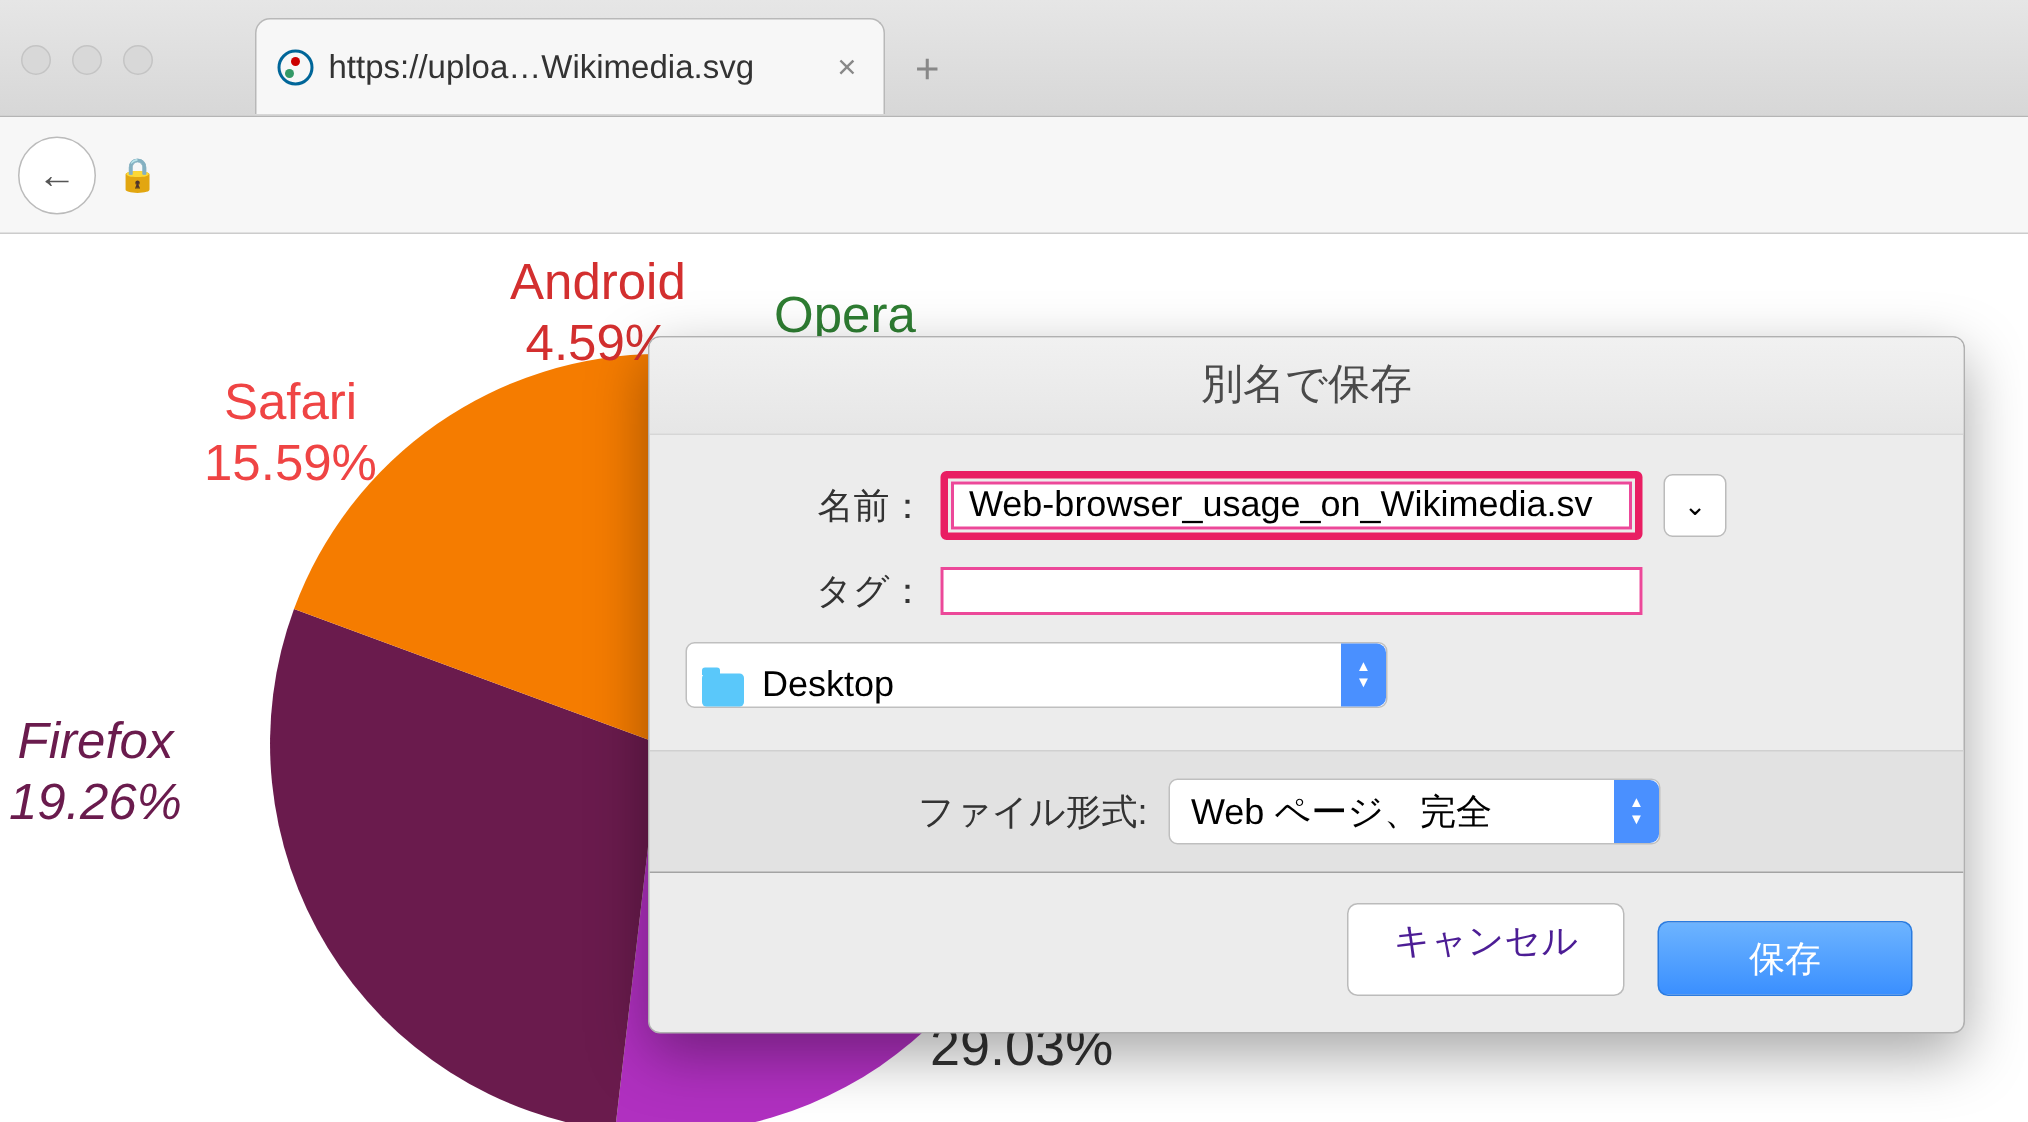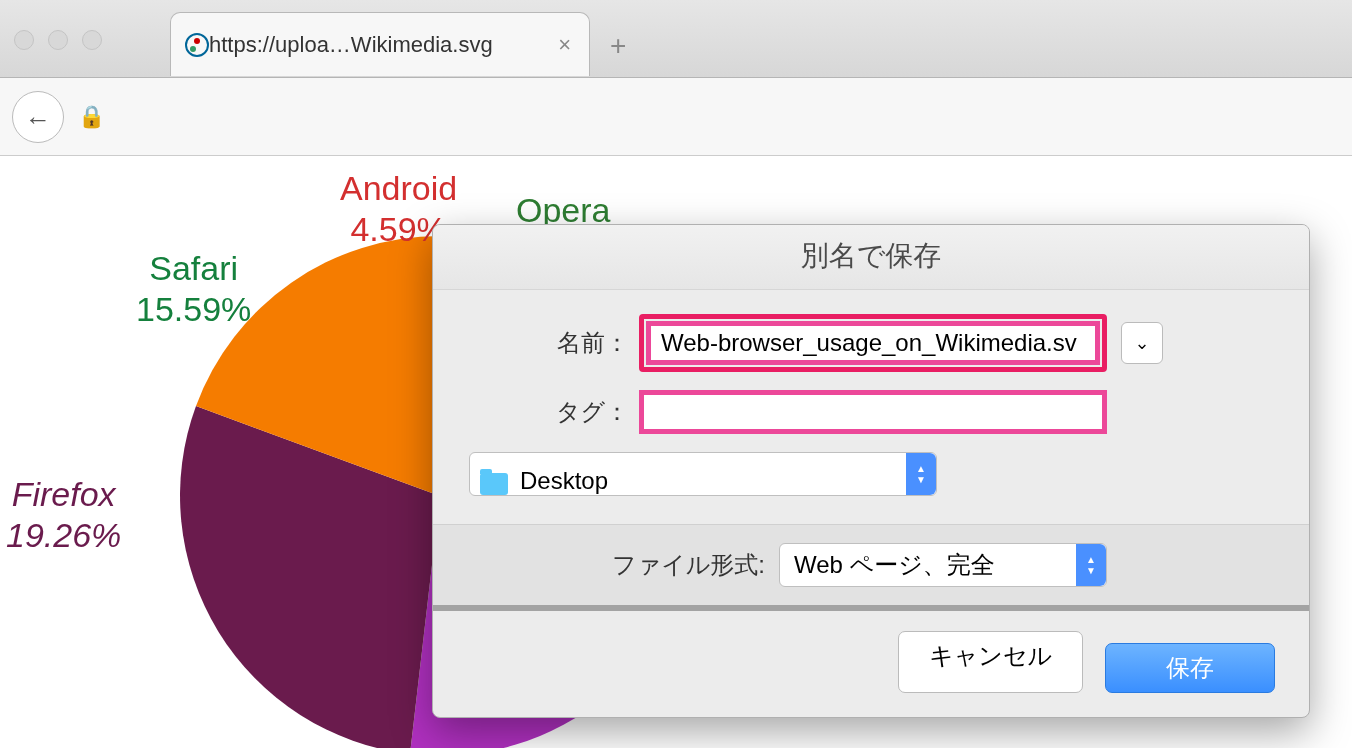--- a/index.html
+++ b/index.html
@@ -39,20 +39,21 @@
     height: 64px;
     width: 420px;
     background: #f7f7f7;
     border: 1px solid #b8b8b8;
     border-bottom: none;
     border-top-left-radius: 10px;
     border-top-right-radius: 10px;
     display: flex;
     align-items: center;
     padding: 0 14px;
+    gap: 10px;
   }
   .tab .favicon {
     width: 24px; height: 24px;
     border-radius: 50%;
     border: 2px solid #006699;
     position: relative;
     flex-shrink: 0;
     display:flex;align-items:center;justify-content:center;
   }
   .tab .favicon::before{
@@ -138,21 +139,21 @@
     position: absolute;
     left: 160px;
     top: 50px;
   }
   .chart-label {
     position: absolute;
     font-size: 34px;
     line-height: 1.2;
     text-align: center;
   }
-  .label-safari { color: #15803d; left: 136px; top: 92px; }
+  .label-safari { color: #ef4444; left: 136px; top: 92px; }
   .label-android { color: #d32f2f; left: 340px; top: 12px; }
   .label-opera { color: #2e7d32; left: 516px; top: 34px; }
   .label-firefox { color: #6a1b4d; left: 6px; top: 318px; }
   .label-bottom { color: #333; left: 620px; top: 520px; font-size: 36px; }
 
   
   .dialog {
     position: absolute;
     left: 432px;
     top: 68px;
@@ -165,21 +166,21 @@
   }
   .dialog-title {
     text-align: center;
     font-size: 28px;
     color: #4a4a4a;
     padding: 12px 0 14px;
     border-bottom: 1px solid #d6d6d6;
     background: linear-gradient(#f1f1f1,#e6e6e6);
   }
   .dialog-body {
-    padding: 24px 36px 10px;
+    padding: 24px 24px 10px;
   }
   .field-row {
     display: flex;
     align-items: center;
     margin-bottom: 18px;
   }
   .field-label {
     width: 170px;
     text-align: right;
     font-size: 24px;
@@ -187,24 +188,24 @@
     padding-right: 10px;
   }
   .name-input-wrap {
     border: 5px solid #e91e63;
     border-radius: 4px;
     padding: 2px;
   }
   .text-input {
     font-size: 24px;
     padding: 6px 10px;
-    border: 5px solid #ec4899;
+    border: 2px solid #ec4899;
     background: #fff;
     width: 454px;
-    height: 44px;
+    height: 32px;
     outline: none;
   }
   .expand-btn {
     width: 42px; height: 42px;
     margin-left: 14px;
     border: 1px solid #bbb;
     border-radius: 6px;
     background: #fff;
     display: flex; align-items: center; justify-content: center;
     font-size: 18px;
@@ -242,21 +243,21 @@
     border-top-right-radius: 6px;
     border-bottom-right-radius: 6px;
     display: flex; flex-direction: column;
     align-items: center; justify-content: center;
     color: #fff; font-size: 10px;
     gap: 2px;
   }
   .file-format-row {
     background: #e2e2e2;
     border-top: 1px solid #d0d0d0;
-    border-bottom: 6px solid #a3a3a3;
+    border-bottom: 1px solid #a3a3a3;
     padding: 18px 36px;
     display: flex;
     align-items: center;
   }
   .ff-label {
     font-size: 24px;
     color: #333;
     width: 310px;
     text-align: right;
     padding-right: 14px;
@@ -285,21 +286,21 @@
     font-size: 24px;
     padding: 8px 30px;
     border-radius: 7px;
     cursor: pointer;
     min-width: 170px;
     text-align: center;
   }
   .btn-cancel {
     background: #fff;
     border: 1px solid #bbb;
-    color: #000000;
+    color: #4c1d95;
   }
   .btn-save {
     background: linear-gradient(#6db4ff,#3a8fff);
     border: 1px solid #2a7be0;
     color: #fff;
     margin-top: 12px;
   }
 </style>
 </head>
 <body>
@@ -340,20 +341,21 @@
       </g>
     </svg>
 
     <div class="chart-label label-safari" style="white-space:pre;">Safari
 15.59%</div>
     <div class="chart-label label-android" style="white-space:pre;">Android
 4.59%</div>
     <div class="chart-label label-opera">Opera</div>
     <div class="chart-label label-firefox" style="white-space:pre;font-style:italic;">Firefox
 19.26%</div>
+    <div class="chart-label label-bottom">29.03%</div>
   </div>
 
   <div class="dialog">
     <div class="dialog-title">別名で保存</div>
     <div class="dialog-body">
 
       <div class="field-row">
         <div class="field-label">名前：</div>
         <div class="name-input-wrap">
           <input class="text-input" value="Web-browser_usage_on_Wikimedia.sv" style="">

